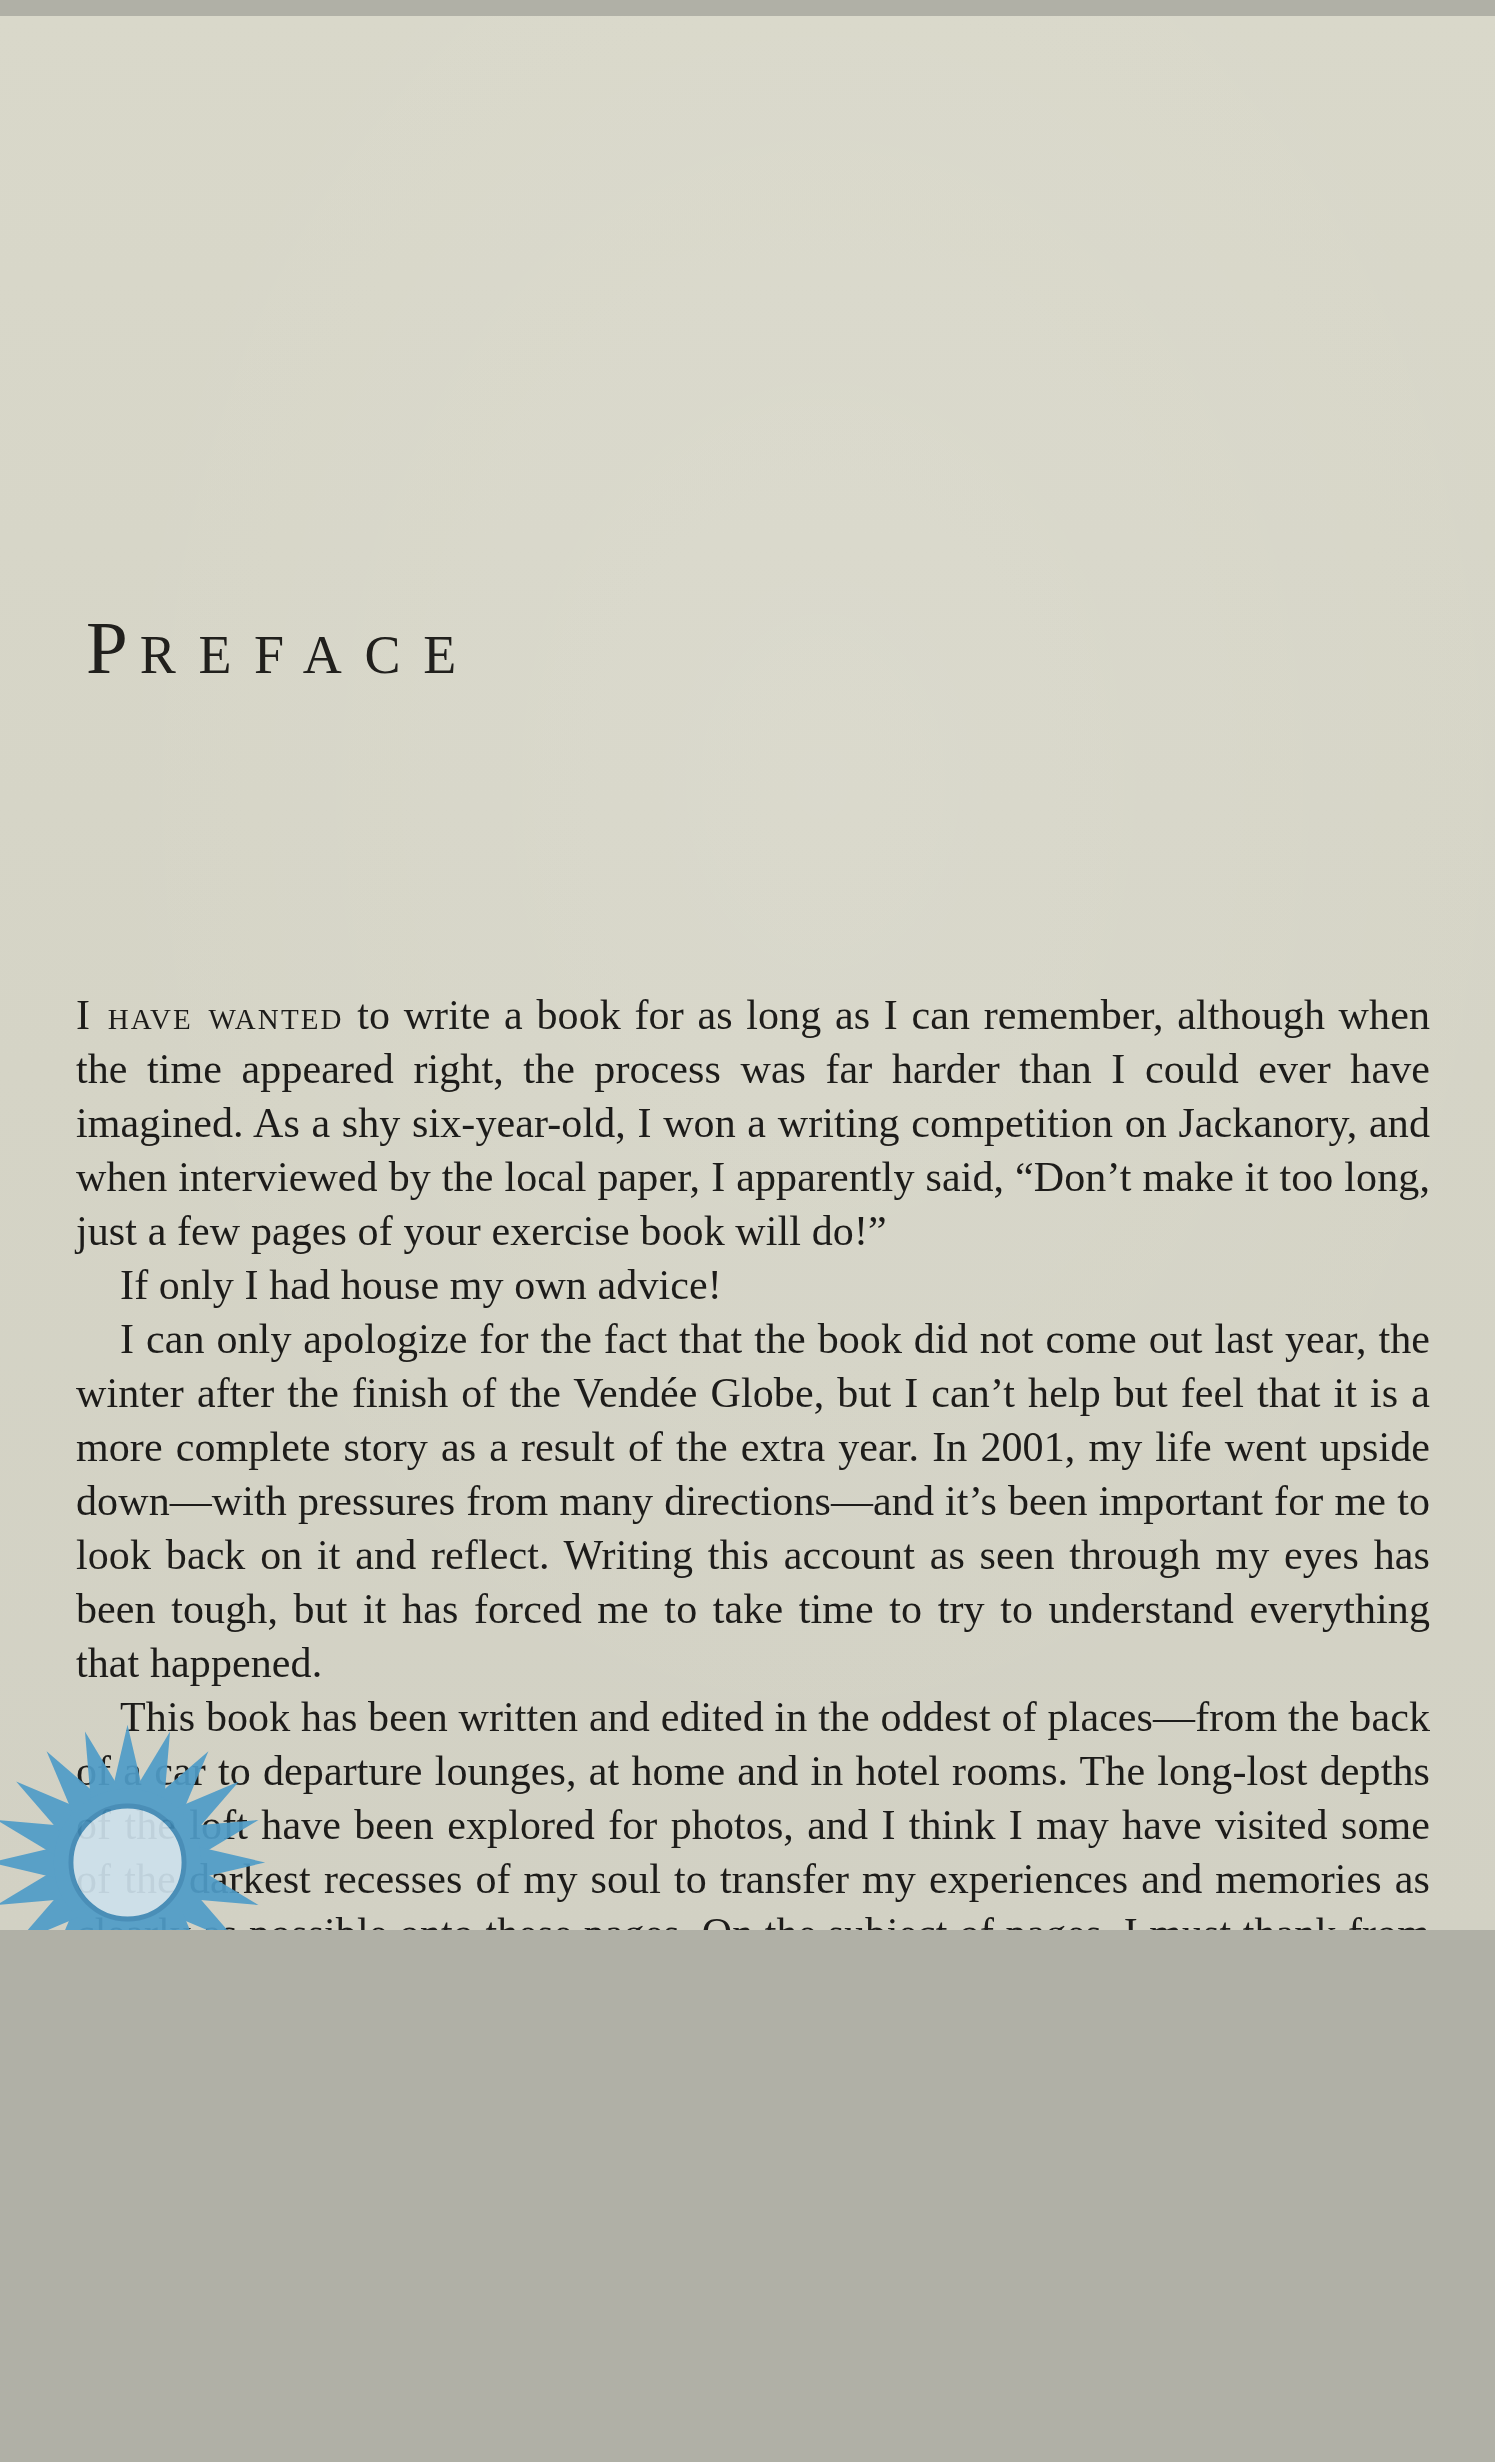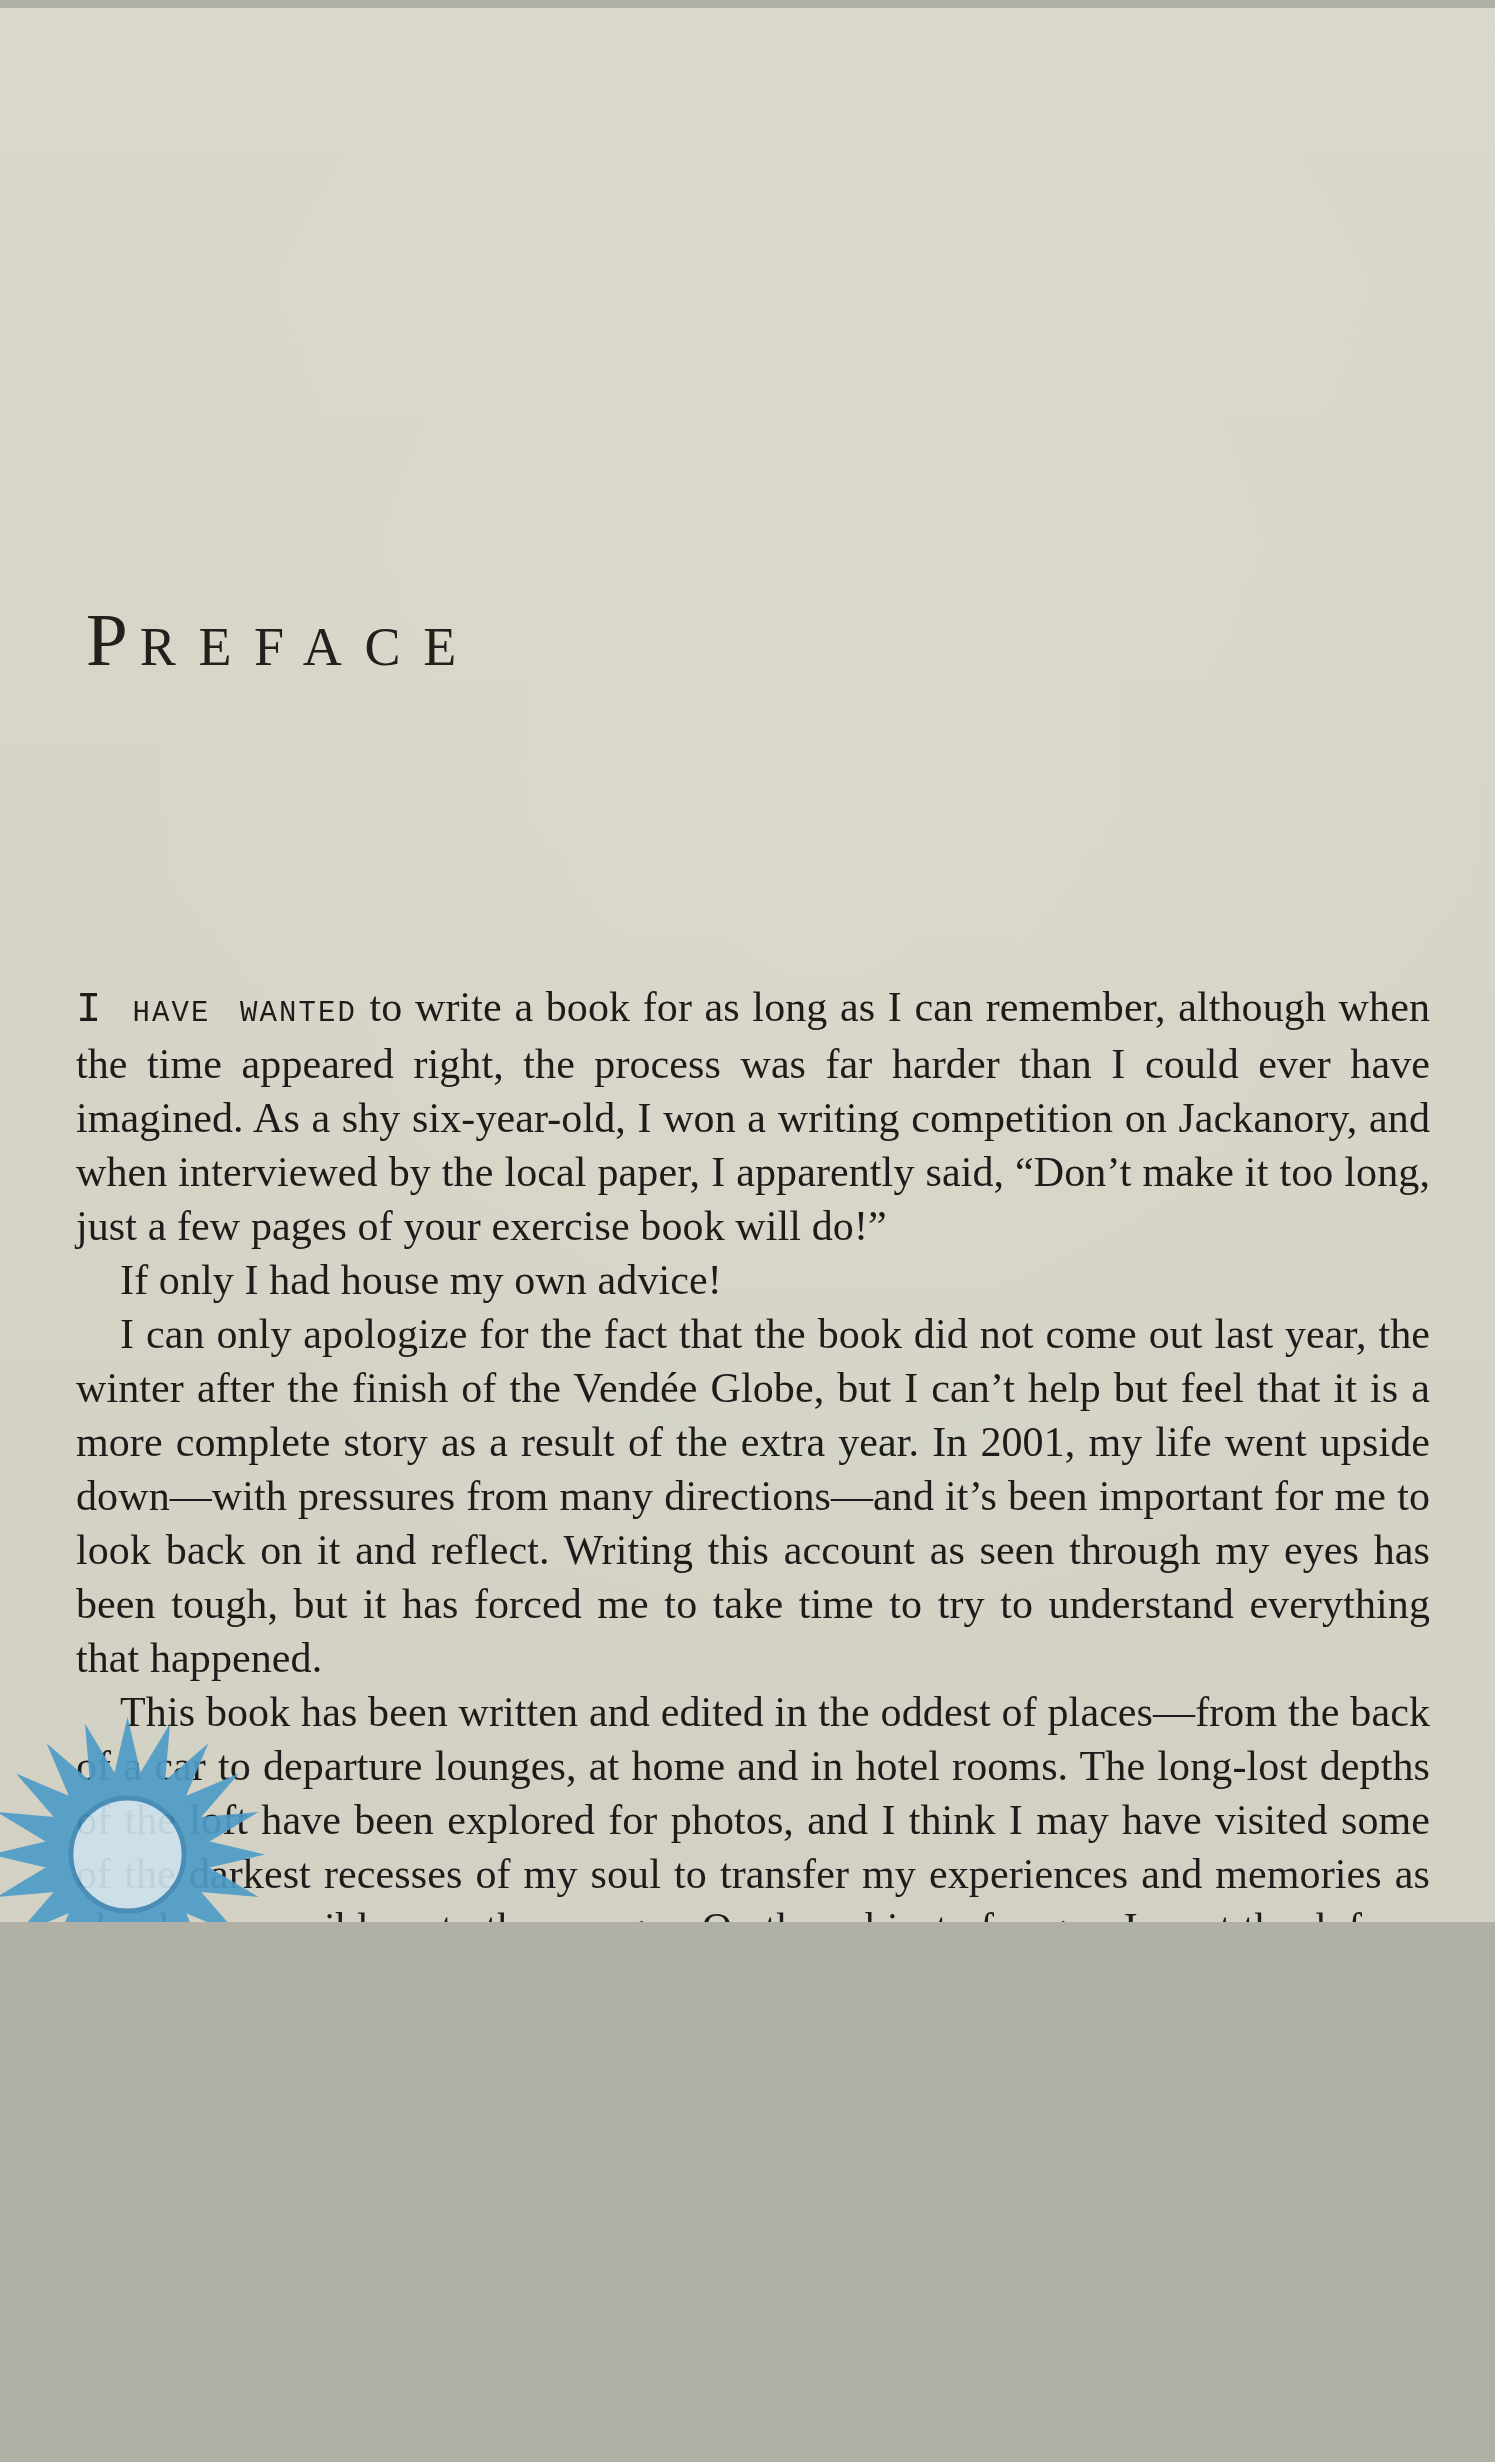--- a/index.html
+++ b/index.html
@@ -4,21 +4,21 @@
 <style>
   html, body {
     margin: 0;
     padding: 0;
     background: #b0b0a6;
   }
   .page {
     position: relative;
     width: 1496px;
     height: 1914px;
-    margin: 8px auto;
+    margin: 16px auto;
     background:
       radial-gradient(ellipse 1071px 1473px at 55% 40%, rgba(255,255,255,0.10), rgba(0,0,0,0.0) 70%),
       linear-gradient(180deg, #d9d8ca 0%, #d5d4c6 55%, #d2d1c4 100%);
     overflow: hidden;
     font-family: "Liberation Serif", serif;
     color: #1d1c1a;
   }
   .title {
     position: absolute;
     top: 589px;
@@ -48,21 +48,20 @@
   }
   .body-text p {
     margin: 0;
   }
   .body-text p.indent {
     text-indent: 1.05em;
   }
   .smallcaps {
     font-variant: small-caps;
     letter-spacing: 0.05em;
-    font-family: Liberation Mono, monospace;
   }
   .italic {
   }
   .page-number {
     position: absolute;
     top: 2311px;
     right: 78px;
     font-size: 33px;
     font-weight: bold;
     color: #23221f;

